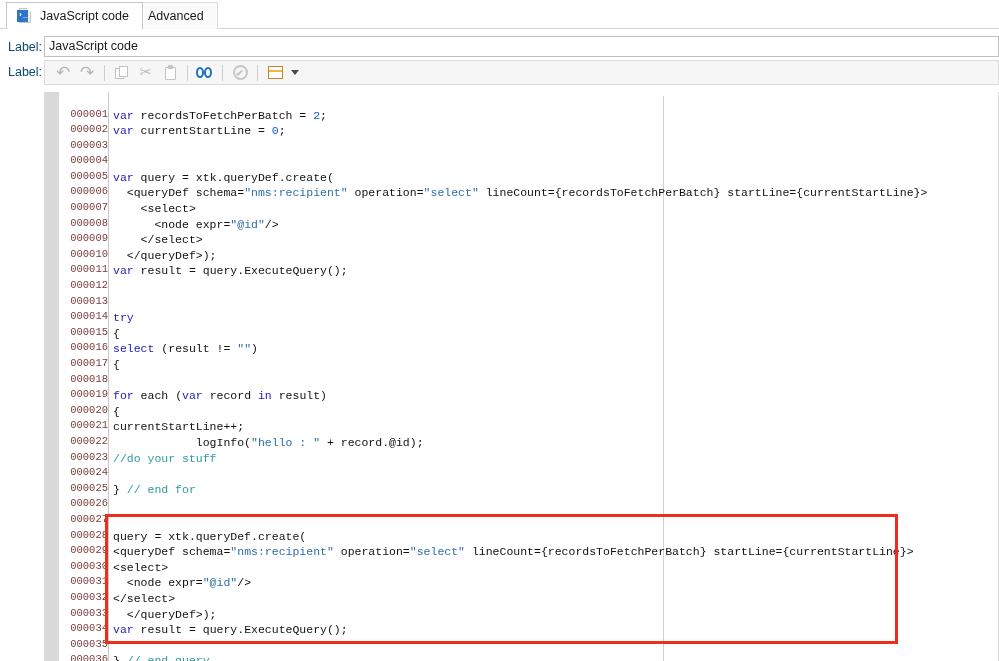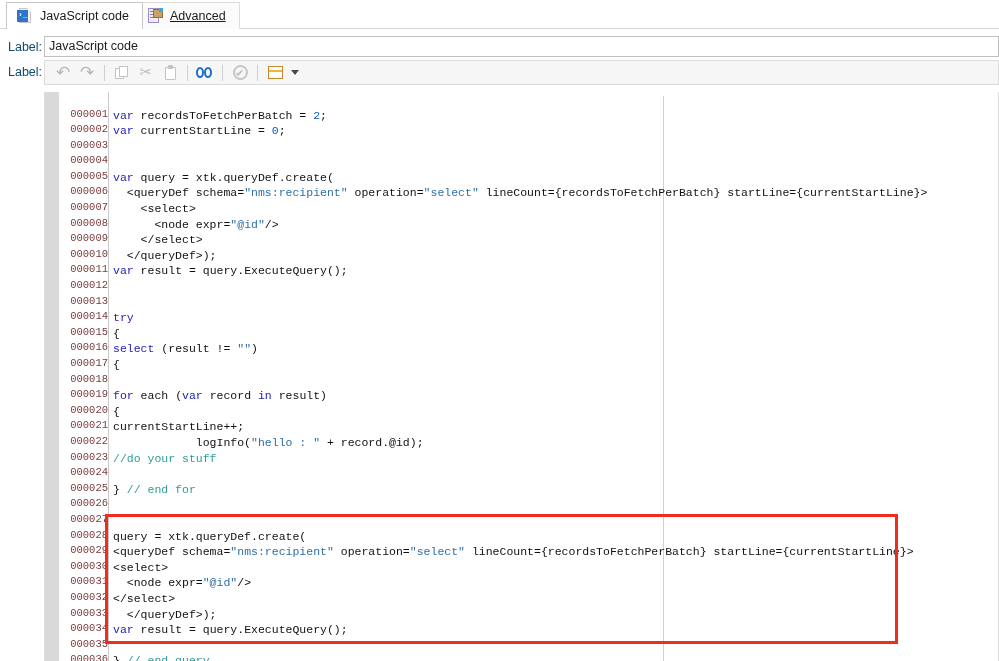--- a/index.html
+++ b/index.html
@@ -28,21 +28,21 @@
     padding: 0 13px 0 10px;
     background: #ffffff;
     border: 1px solid #d4d4d4;
     border-bottom: none;
     font-size: 12.5px; color: #1a1a1a;
     white-space: nowrap;
   }
   .tab.active { background:#ffffff; border-color:#c8c8c8; z-index:3; }
   .tab.inactive { background:#fbfbfb; border-color:#dcdcdc; z-index:2; }
   #tab-js { left: 6px; }
-  #tab-adv { left: 136px; text-decoration: underline; }
+  #tab-adv { left: 114px; }
   .tab-label { line-height: 1; }
 
   
   .icn { display:inline-block; position:relative; width:16px; height:16px; flex:0 0 16px; }
   .icn-jsfile .page {
     position:absolute; left:2px; top:0px; width:12px; height:15px;
     background:#f1f1f1; border:1px solid #c6c6c6;
   }
   .icn-jsfile .corner {
     position:absolute; right:1px; top:0px; width:0; height:0;

